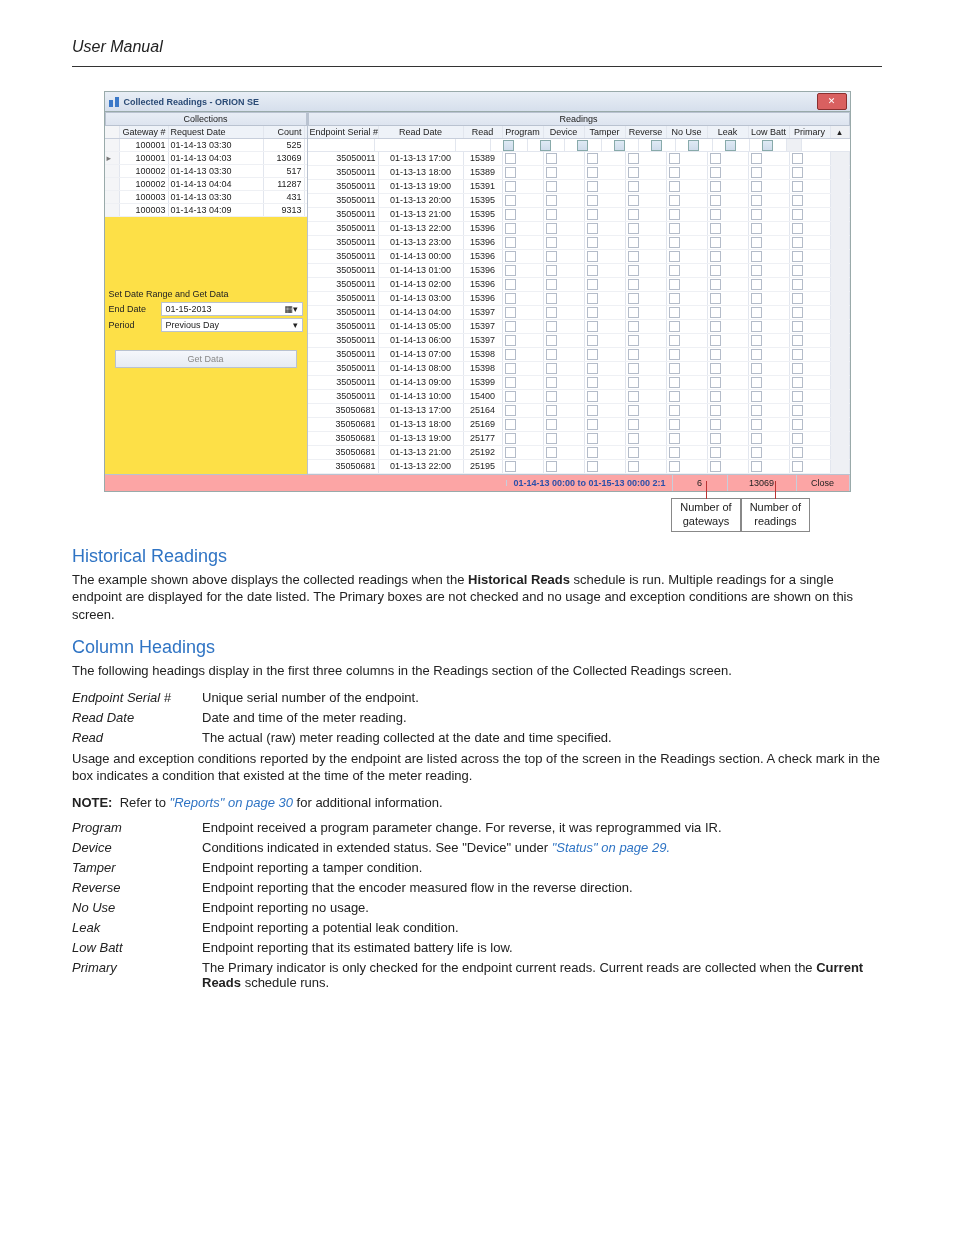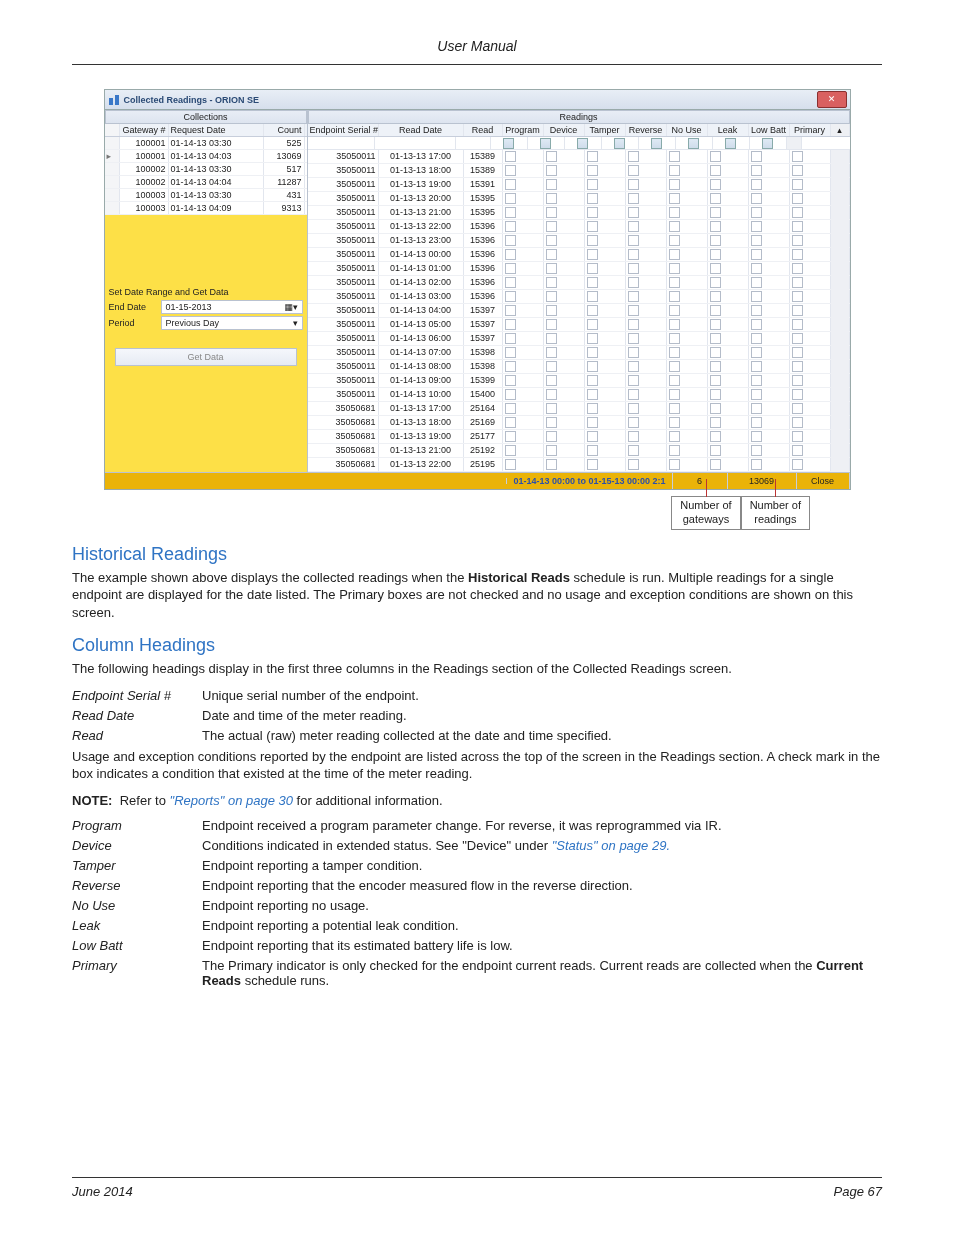--- a/index.html
+++ b/index.html
@@ -1,17 +1,17 @@
 <!DOCTYPE html>
 <html><head>
 <meta charset="utf-8">
 <style>
   html,body{margin:0;padding:0;background:#fff;font-family:"Segoe UI",Arial,sans-serif;color:#222}
   .page{width:954px;min-height:1235px;position:relative;box-sizing:border-box;padding:38px 72px 40px}
-  .top-hdr{font-style:italic;font-size:14px;text-align:center;padding-bottom:10px;border-bottom:1px solid #333}
+  .top-hdr{font-style:italic;font-size:16px;text-align:left;padding-bottom:10px;border-bottom:1px solid #333}
   .shot{margin:24px auto 6px;width:745px;background:#f4f5f6;border:1px solid #9aa;font-size:9px;color:#222}
   .titlebar{display:flex;align-items:center;background:linear-gradient(#e8eef6,#d6dfec);border-bottom:1px solid #9aa;padding:1px 3px}
   .titlebar .ico{width:12px;height:12px;margin-right:4px}
   .titlebar .ico svg{display:block}
   .titlebar .t{font-weight:bold;color:#2a4a75}
   .titlebar .sp{flex:1}
   .titlebar .xbtn{width:28px;height:15px;background:#d96060;border:1px solid #8a3030;border-radius:2px;display:flex;align-items:center;justify-content:center;color:#fff;font-size:9px;line-height:1}
   .body{display:flex}
   .pane{background:#fde047}
   .pane-hdr{background:linear-gradient(#e8edf5,#dde4ef);border:1px solid #b9c2d0;text-align:center;padding:1px 0;font-size:9px}
@@ -35,21 +35,21 @@
   .r-hdr{display:flex;background:#eef2f8;border-bottom:1px solid #c7cedb}
   .r-hdr>div,.r-row>div{padding:1px 2px;border-right:1px solid #e2e6ee;text-align:center;overflow:hidden;white-space:nowrap}
   .r-sub{display:flex;background:#fff;border-bottom:1px solid #e2e6ee;height:12px}
   .r-sub>div{border-right:1px solid #e2e6ee;display:flex;align-items:center;justify-content:center}
   .chk{width:9px;height:9px;border:1px solid #8aa;background:linear-gradient(#dfeaf5,#cfdceb)}
   .chk.plain{background:#fff;border-color:#b4bcc9}
   .cw-ser{width:66px}.cw-rd{width:80px}.cw-val{width:34px;text-align:right}
   .cw-f{width:36px}
   .cw-scroll{width:14px;background:#eef0f4}
   .r-row{display:flex;background:#fff;border-bottom:1px solid #eef0f4}
-  .statusbar{display:flex;align-items:center;border-top:1px solid #b9c2d0;background:#eab308;font-size:9px}
+  .statusbar{display:flex;align-items:center;border-top:1px solid #b9c2d0;background:#fca5a5;font-size:9px}
   .statusbar>div{border-right:1px solid #c7cedb;padding:3px 6px}
   .status-spacer{flex:1;border-right:1px solid #c7cedb}
   .status-date{color:#2a4faa;font-weight:bold}
   .callouts{display:flex;justify-content:flex-end;gap:0;margin:6px 72px 0 0}
   .callout{border:1px solid #888;padding:2px 8px;font-size:11px;text-align:center;line-height:1.25;position:relative}
   .callout::before{content:"";position:absolute;top:-18px;left:50%;width:1px;height:18px;background:#b33}
   h2.sec{color:#2f74c4;font-weight:400;font-size:18px;margin:14px 0 4px}
   p.body-text{font-size:13px;margin:4px 0 10px;line-height:1.35}
   .bold{font-weight:bold}
   .ital{}
@@ -965,17 +965,13 @@
       <div class="def">
         <div class="term">Low Batt</div>
         <div class="desc">Endpoint reporting that its estimated battery life is low.</div>
       </div>
       <div class="def">
         <div class="term">Primary</div>
         <div class="desc">The Primary indicator is only checked for the endpoint current reads. Current reads are collected when the <span class="bold ital">Current Reads</span> schedule runs.</div>
       </div>
     </div>
 
-  <div class="footer">
-    <span>June 2014</span>
-    <span>Page 67</span>
-  </div>
 </div>
 
 </body></html>

